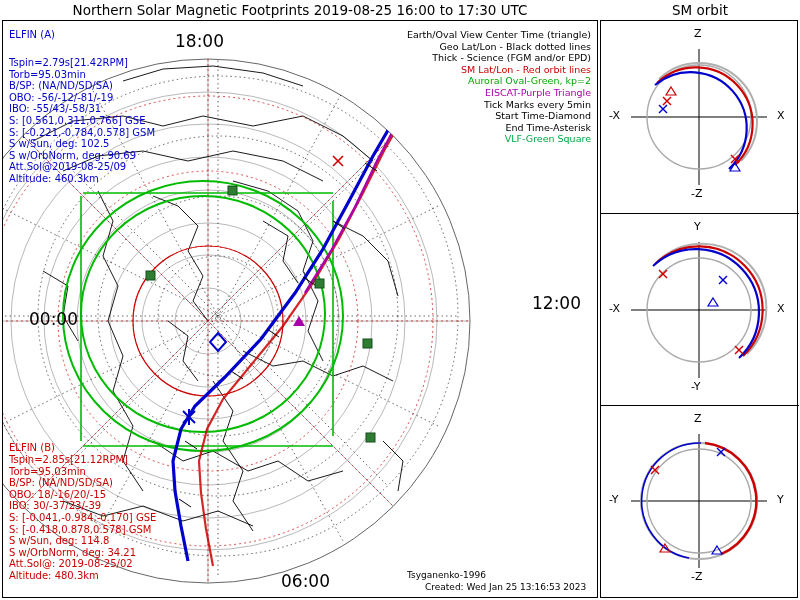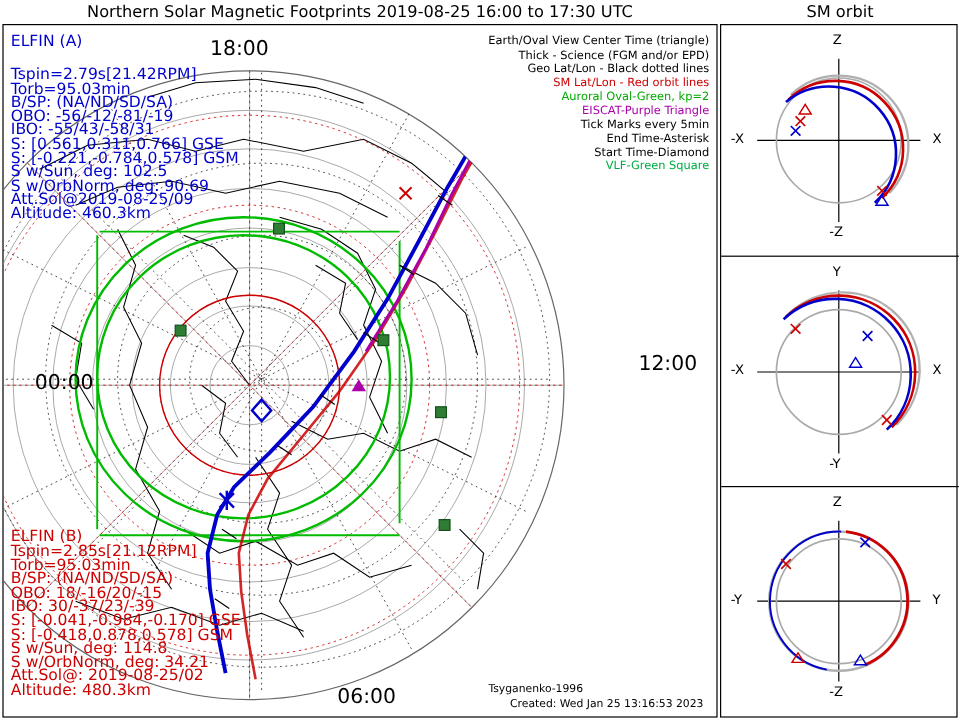--- a/index.html
+++ b/index.html
@@ -18,21 +18,21 @@
 
   .txt{position:absolute;white-space:nowrap;font-family:"DejaVu Sans",sans-serif;}
 
   .blk{color:#000;}
   .blu{color:#0000cc;}
   .red{color:#cc0000;}
   .grn{color:#00aa00;}
   .mag{color:#aa00aa;}
   .dgrn{color:#00aa44;}
 
-  .info{font-size:13px;line-height:11.6px;}
+  .info{font-size:10px;line-height:11.6px;}
   .leg{font-size:9.5px;line-height:11.6px;text-align:right;}
 
   .clocklab{font-size:17px;color:#000;}
   .axlab{font-size:11px;color:#000;}
   .credit{font-size:9px;color:#000;}
 </style>
 </head>
 <body>
 
 <div id="root">
@@ -195,28 +195,28 @@
       <div>S: [-0.041,-0.984,-0.170] GSE</div>
       <div>S: [-0.418,0.878,0.578] GSM</div>
       <div>S w/Sun, deg: 114.8</div>
       <div>S w/OrbNorm, deg: 34.21</div>
       <div>Att.Sol@: 2019-08-25/02</div>
       <div>Altitude: 480.3km</div>
     </div>
 
     <div class="txt leg" style="right:6px;top:8px;width:300px;">
       <div class="blk">Earth/Oval View Center Time (triangle)</div>
+      <div class="blk">Geo Lat/Lon - Black dotted lines</div>
       <div class="blk">Thick - Science (FGM and/or EPD)</div>
-      <div class="blk">Geo Lat/Lon - Black dotted lines</div>
       <div class="red">SM Lat/Lon - Red orbit lines</div>
       <div class="grn">Auroral Oval-Green, kp=2</div>
       <div class="mag">EISCAT-Purple Triangle</div>
       <div class="blk">Tick Marks every 5min</div>
+      <div class="blk">Start Time-Diamond</div>
       <div class="blk">End Time-Asterisk</div>
-      <div class="blk">Start Time-Diamond</div>
       <div class="dgrn">VLF-Green Square</div>
     </div>
 
     <div class="txt credit" style="left:404px;top:549px;">Tsyganenko-1996</div>
     <div class="txt credit" style="left:404px;top:561px;padding-left:18px;">Created: Wed Jan 25 13:16:53 2023</div>
   </div>
 
   <div class="panel-right">
 
     <div class="rcell" style="top:0;">

